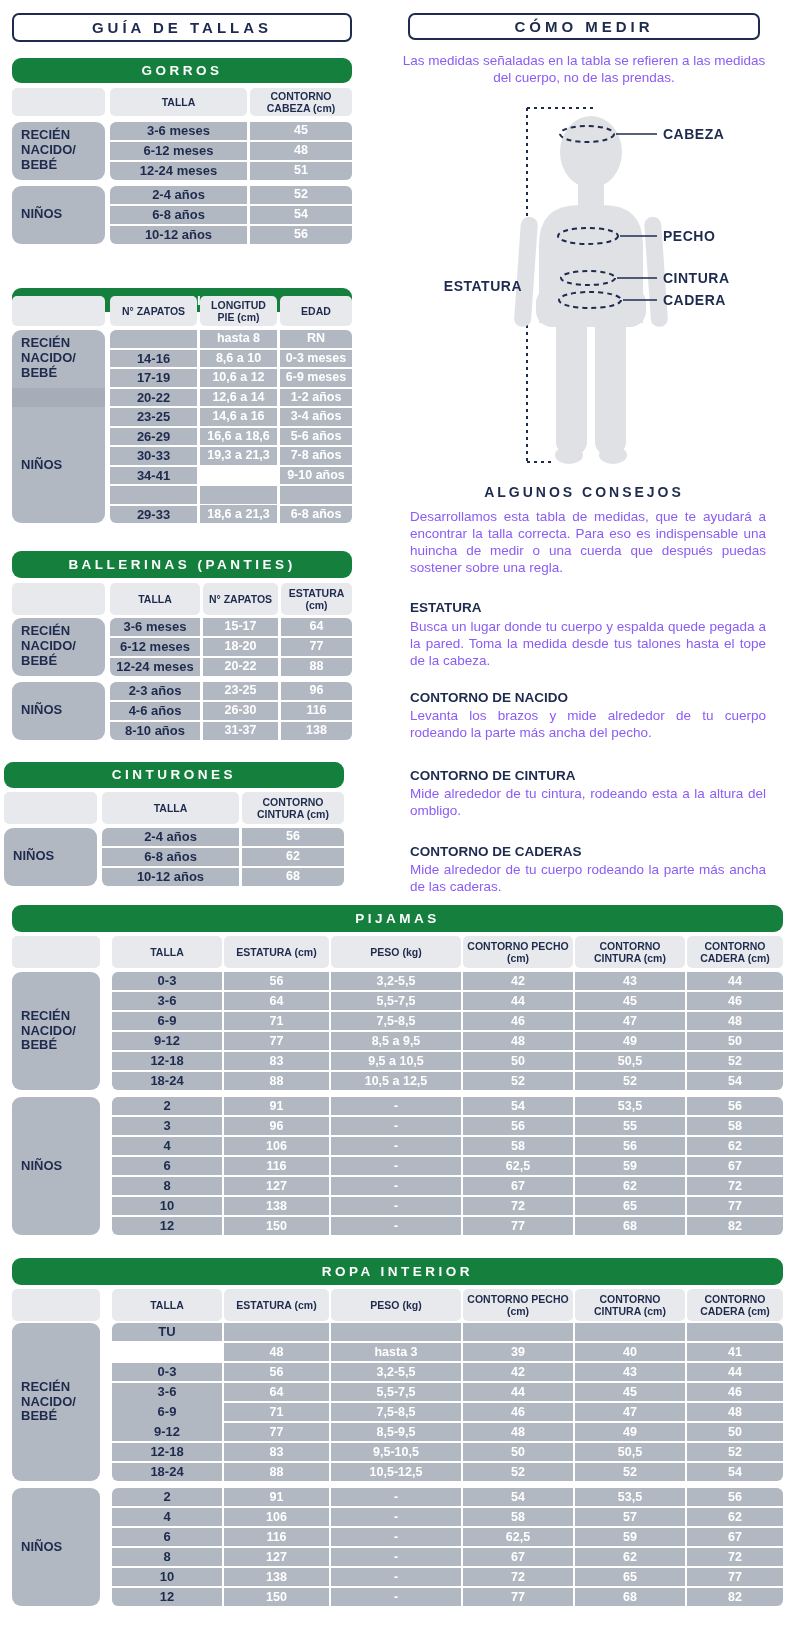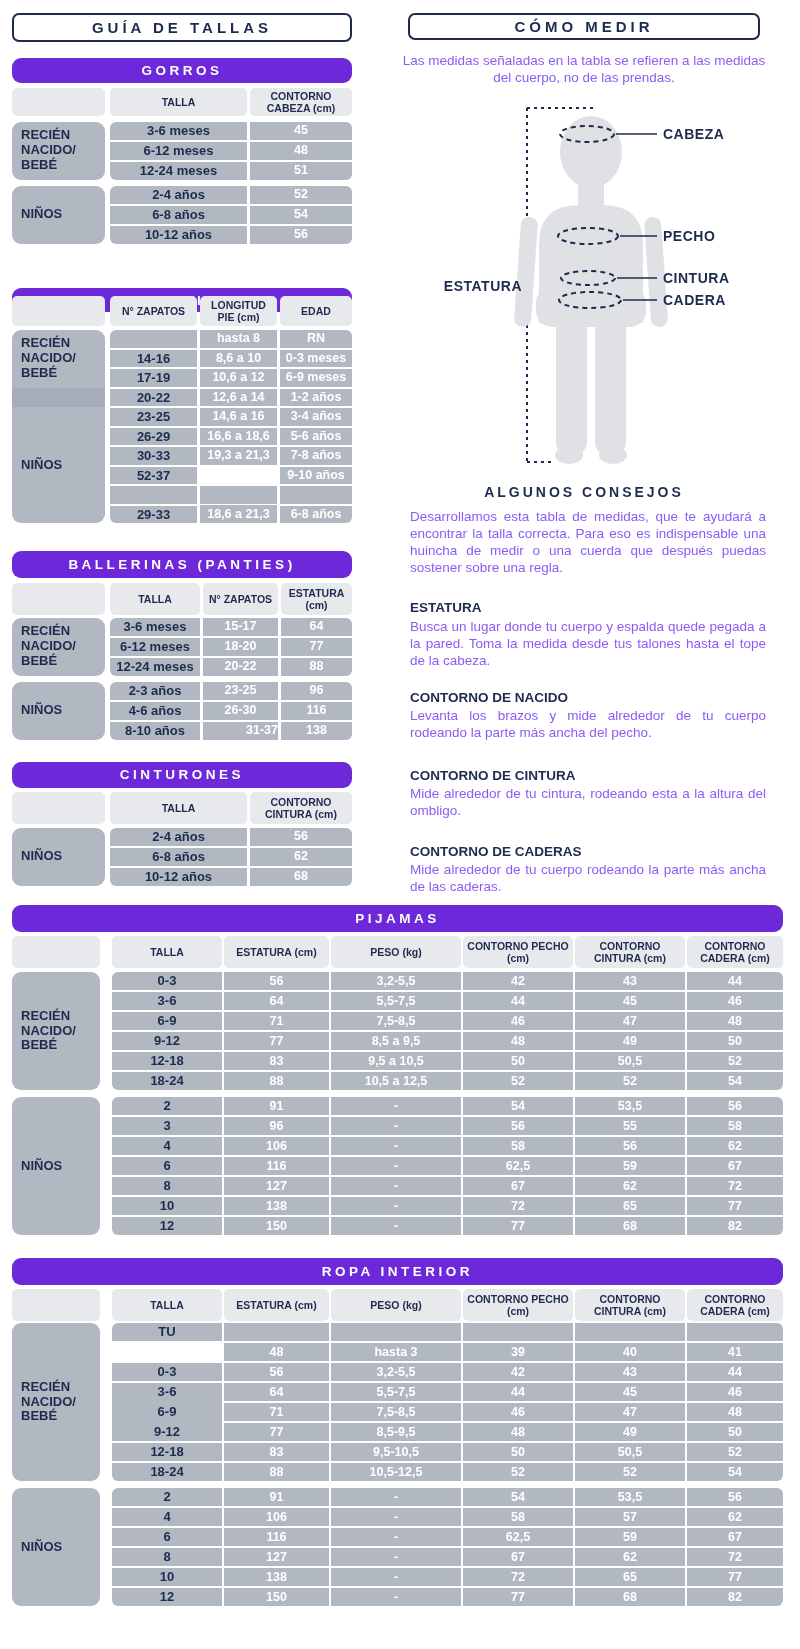--- a/index.html
+++ b/index.html
@@ -1,21 +1,21 @@
 <!DOCTYPE html>
 <html><head>
 <meta charset="utf-8">
 <style>
   html,body{margin:0;padding:0;background:#fff;}
   #page{position:relative;width:800px;height:1649px;background:#fff;overflow:hidden;
         font-family:"Liberation Sans","DejaVu Sans",sans-serif;}
   .titlebox{position:absolute;border:2px solid #1e2b4e;border-radius:7px;background:#fff;
         color:#1e2b4e;font-weight:bold;font-size:15px;letter-spacing:4px;text-align:center;box-sizing:border-box;}
   .table{position:absolute;}
-  .banner{position:absolute;left:0;top:0;right:0;background:#6d28d9;border-radius:9px;color:#fff;
+  .banner{position:absolute;left:0;top:0;right:0;background:#15803d;border-radius:9px;color:#fff;
         font-weight:bold;font-size:13.5px;letter-spacing:3.5px;text-align:center;}
   .hcell{position:absolute;background:#e8e9ec;border-radius:5px;color:#1e2b4e;font-weight:bold;
         font-size:10.5px;line-height:1.15;display:flex;align-items:center;justify-content:center;
         text-align:center;padding:2px;box-sizing:border-box;}
   .cell{position:absolute;background:#b2b8c2;color:#fff;font-weight:bold;font-size:12.5px;
         text-align:center;white-space:nowrap;overflow:hidden;}
   .cell.first{color:#1e2b4e;font-size:13px;}
   .labelblock{position:absolute;background:#b2b8c2;border-radius:9px;color:#1e2b4e;font-weight:bold;
         font-size:13px;line-height:1.15;display:flex;align-items:center;}
   .labelblock .lbltxt{padding-left:9px;display:block;}
@@ -85,21 +85,21 @@
       <div class="cell" style="left: 268px; top: 124.5px; width: 72px; height: 17.5px; line-height: 17.5px;">1-2 años</div>
       <div class="cell first" style="left: 98px; top: 144px; width: 87px; height: 17.5px; line-height: 17.5px;">23-25</div>
       <div class="cell" style="left: 188px; top: 144px; width: 77px; height: 17.5px; line-height: 17.5px;">14,6 a 16</div>
       <div class="cell" style="left: 268px; top: 144px; width: 72px; height: 17.5px; line-height: 17.5px;">3-4 años</div>
       <div class="cell first" style="left: 98px; top: 163.5px; width: 87px; height: 17.5px; line-height: 17.5px;">26-29</div>
       <div class="cell" style="left: 188px; top: 163.5px; width: 77px; height: 17.5px; line-height: 17.5px;">16,6 a 18,6</div>
       <div class="cell" style="left: 268px; top: 163.5px; width: 72px; height: 17.5px; line-height: 17.5px;">5-6 años</div>
       <div class="cell first" style="left: 98px; top: 183px; width: 87px; height: 17.5px; line-height: 17.5px;">30-33</div>
       <div class="cell" style="left: 188px; top: 183px; width: 77px; height: 17.5px; line-height: 17.5px;">19,3 a 21,3</div>
       <div class="cell" style="left: 268px; top: 183px; width: 72px; height: 17.5px; line-height: 17.5px;">7-8 años</div>
-      <div class="cell first" style="left: 98px; top: 202.5px; width: 87px; height: 17.5px; line-height: 17.5px;">52-37</div>
+      <div class="cell first" style="left: 98px; top: 202.5px; width: 87px; height: 17.5px; line-height: 17.5px;">34-41</div>
       <div class="cell" style="left: 188px; top: 202.5px; width: 77px; height: 17.5px; line-height: 17.5px; margin-top: 38px;">22 a 24</div>
       <div class="cell" style="left: 268px; top: 202.5px; width: 72px; height: 17.5px; line-height: 17.5px;">9-10 años</div>
       <div class="cell first" style="left: 98px; top: 222px; width: 87px; height: 17.5px; line-height: 17.5px;"></div>
       <div class="cell" style="left: 188px; top: 222px; width: 77px; height: 17.5px; line-height: 17.5px;"></div>
       <div class="cell" style="left: 268px; top: 222px; width: 72px; height: 17.5px; line-height: 17.5px;"></div>
       <div class="cell first" style="left: 98px; top: 241.5px; width: 87px; height: 17.5px; line-height: 17.5px; border-bottom-left-radius: 6px;">29-33</div>
       <div class="cell" style="left: 188px; top: 241.5px; width: 77px; height: 17.5px; line-height: 17.5px;">18,6 a 21,3</div>
       <div class="cell" style="left: 268px; top: 241.5px; width: 72px; height: 17.5px; line-height: 17.5px; border-bottom-right-radius: 6px;">6-8 años</div>
     </div>
   <div class="table" style="left: 12px; top: 551px; width: 340px; height: 192px; position: absolute;">
@@ -123,24 +123,24 @@
       <div class="labelblock" style="left: 0px; top: 131px; width: 93px; height: 57.5px;">
         <span class="lbltxt">NIÑOS</span>
       </div>
       <div class="cell first" style="left: 98px; top: 131px; width: 90px; height: 17.5px; line-height: 17.5px; border-top-left-radius: 6px;">2-3 años</div>
       <div class="cell" style="left: 191px; top: 131px; width: 75px; height: 17.5px; line-height: 17.5px;">23-25</div>
       <div class="cell" style="left: 269px; top: 131px; width: 71px; height: 17.5px; line-height: 17.5px; border-top-right-radius: 6px;">96</div>
       <div class="cell first" style="left: 98px; top: 151px; width: 90px; height: 17.5px; line-height: 17.5px;">4-6 años</div>
       <div class="cell" style="left: 191px; top: 151px; width: 75px; height: 17.5px; line-height: 17.5px;">26-30</div>
       <div class="cell" style="left: 269px; top: 151px; width: 71px; height: 17.5px; line-height: 17.5px;">116</div>
       <div class="cell first" style="left: 98px; top: 171px; width: 90px; height: 17.5px; line-height: 17.5px; border-bottom-left-radius: 6px;">8-10 años</div>
-      <div class="cell" style="left: 191px; top: 171px; width: 75px; height: 17.5px; line-height: 17.5px; text-align: right;">31-37</div>
+      <div class="cell" style="left: 191px; top: 171px; width: 75px; height: 17.5px; line-height: 17.5px;">31-37</div>
       <div class="cell" style="left: 269px; top: 171px; width: 71px; height: 17.5px; line-height: 17.5px; border-bottom-right-radius: 6px;">138</div>
     </div>
-  <div class="table" style="left: 12px; top: 762px; width: 340px; height: 126px; position: absolute;">
+  <div class="table" style="left: 4px; top: 762px; width: 340px; height: 126px; position: absolute;">
       <div class="banner" style="height: 26px; line-height: 26px;">CINTURONES</div>
       <div class="hcell" style="left: 0px; top: 30px; width: 93px; height: 32px;"></div>
       <div class="hcell" style="left: 98px; top: 30px; width: 137px; height: 32px;">TALLA</div>
       <div class="hcell" style="left: 238px; top: 30px; width: 102px; height: 32px;">CONTORNO CINTURA (cm)</div>
       <div class="labelblock" style="left: 0px; top: 66px; width: 93px; height: 57.5px;">
         <span class="lbltxt">NIÑOS</span>
       </div>
       <div class="cell first" style="left: 98px; top: 66px; width: 137px; height: 17.5px; line-height: 17.5px; border-top-left-radius: 6px;">2-4 años</div>
       <div class="cell" style="left: 238px; top: 66px; width: 102px; height: 17.5px; line-height: 17.5px; border-top-right-radius: 6px;">56</div>
       <div class="cell first" style="left: 98px; top: 86px; width: 137px; height: 17.5px; line-height: 17.5px;">6-8 años</div>

